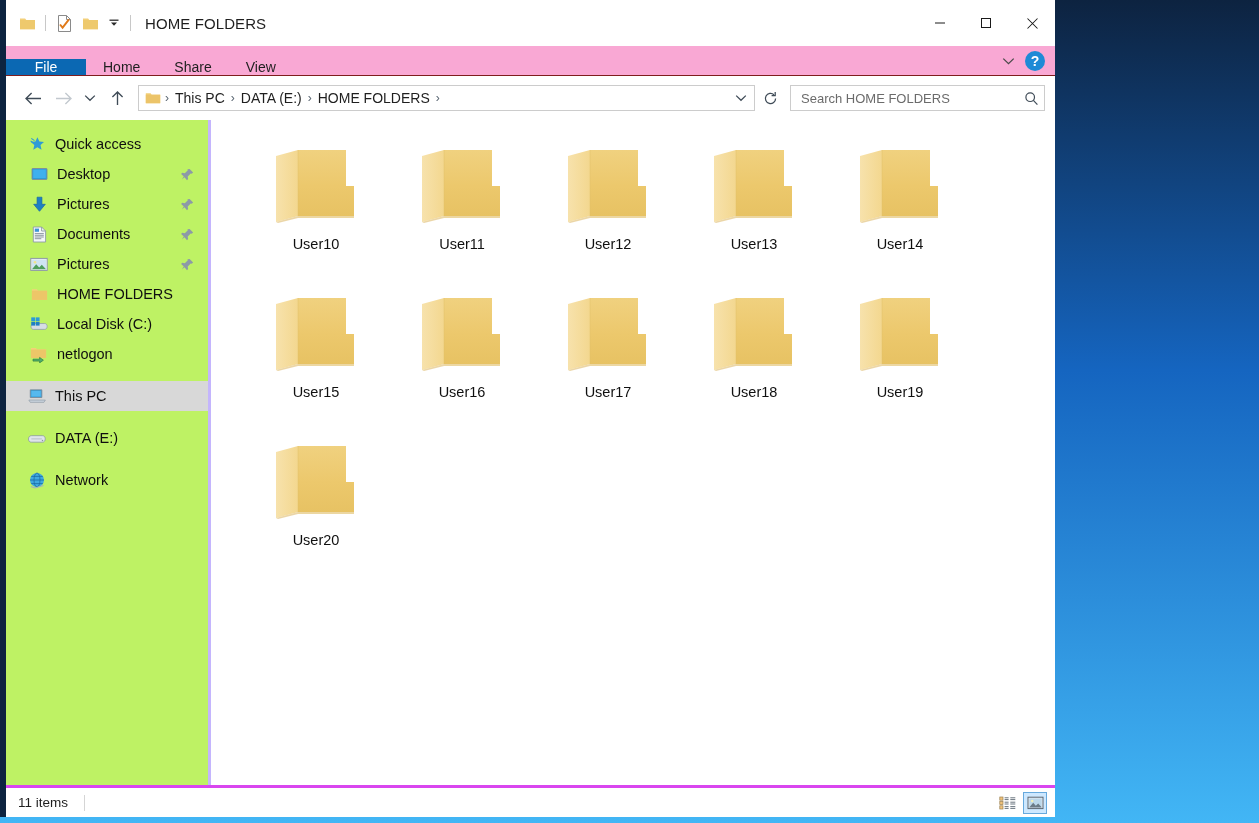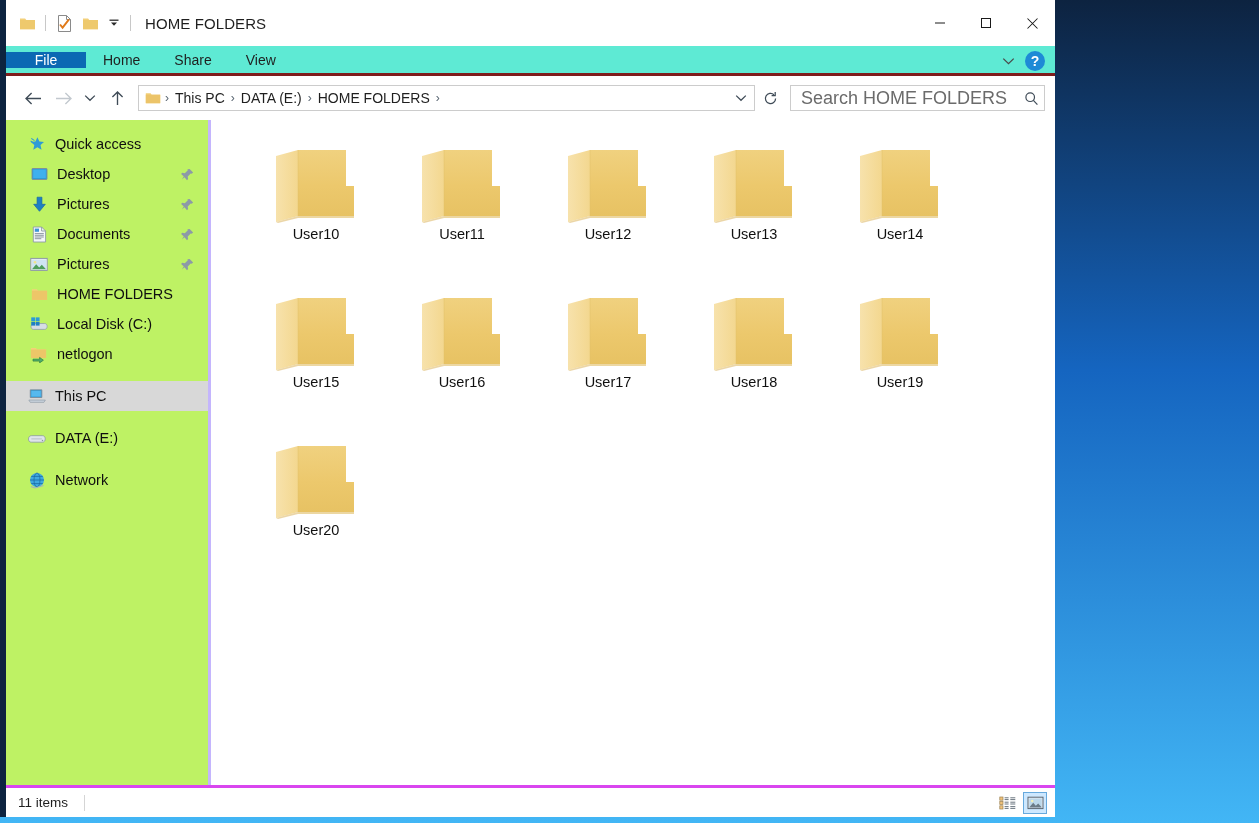--- a/index.html
+++ b/index.html
@@ -60,25 +60,25 @@
     display: flex;
   }
   .win-btn {
     width: 46px; height: 46px;
     display: flex; align-items: center; justify-content: center;
   }
 
   
   #ribbon {
     height: 30px;
-    background: #5eead4;
-    display: flex; align-items: center;
+    background: #f9a8d4;
+    display: flex; align-items: flex-end;
     flex: 0 0 auto;
     position: relative;
-    border-bottom: 3px solid #7f1d1d;
+    border-bottom: 1px solid #7f1d1d;
   }
   .tab {
     display: flex; align-items: center; justify-content: center;
     font-size: 14px;
     color: #1f1f1f;
     padding: 0 17px;
     min-width: 62px;
     white-space: nowrap;
   }
   .tab.file {
@@ -169,21 +169,21 @@
     background: #ffffff;
     display: flex; align-items: center;
     margin-left: 7px;
     flex: 0 0 auto;
     padding-left: 8px;
   }
   #search-input {
     flex: 1 1 auto;
     border: none; outline: none;
     font-family: "Liberation Sans", sans-serif;
-    font-size: 18px;
+    font-size: 13px;
     color: #1f1f1f;
     background: transparent;
     min-width: 0;
   }
   #search-input::placeholder { color: #6b6b6b; opacity: 1; }
   .search-ico {
     width: 26px; height: 24px;
     display: flex; align-items: center; justify-content: center;
     flex: 0 0 auto;
   }
@@ -255,20 +255,21 @@
     padding-top: 6px;
   }
   .tile-hit {
     display: flex; flex-direction: column; align-items: center;
     padding: 4px 6px 3px 6px;
   }
   .folder-ico { width: 96px; height: 82px; }
   .tile-label {
     font-size: 14.5px;
     color: #101010;
+    margin-top: 10px;
     white-space: nowrap;
   }
 
   
   #statusbar {
     height: 32px;
     flex: 0 0 auto;
     background: #ffffff;
     border-top: 3px solid #d946ef;
     display: flex; align-items: center;

